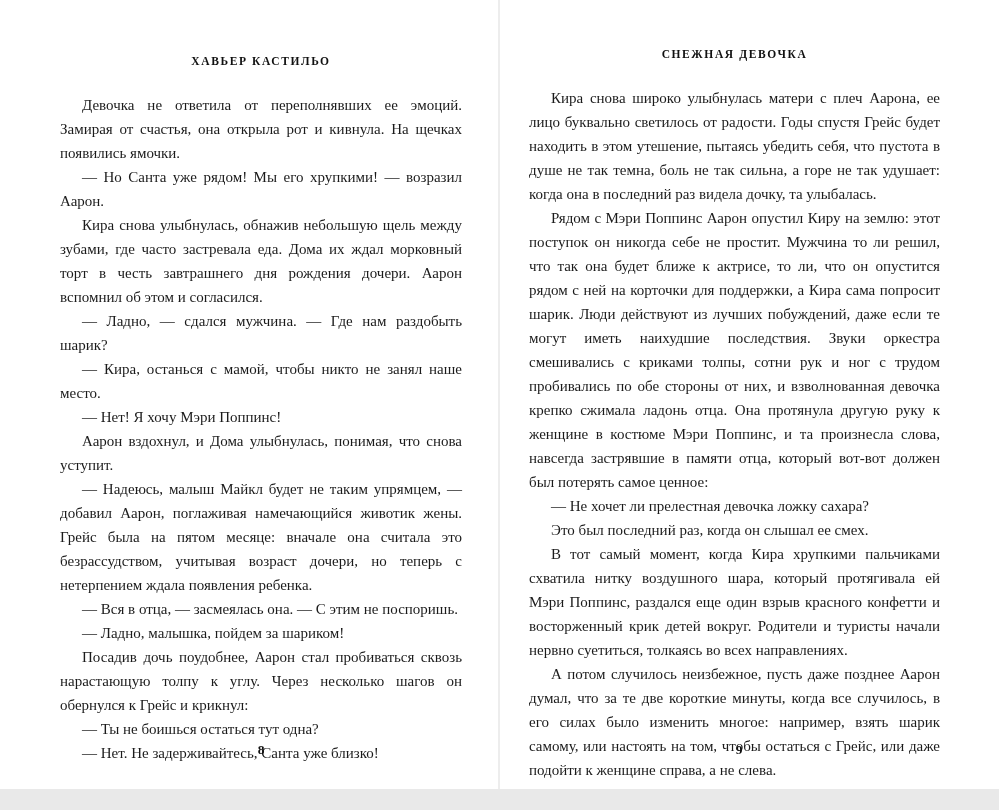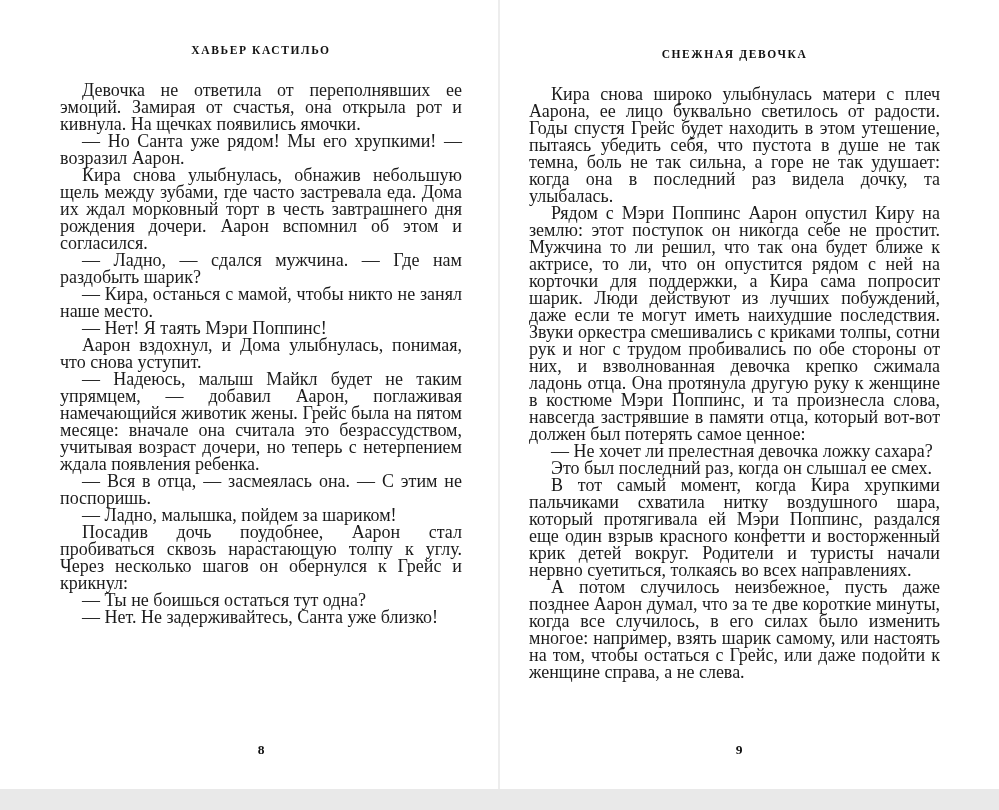--- a/index.html
+++ b/index.html
@@ -21,34 +21,34 @@
     height: 810px;
     position: relative;
     background: #ffffff;
   }
   .page {
     width: 499px;
     height: 810px;
     box-sizing: border-box;
     position: relative;
   }
-  .page.left  { padding: 44px 37px 0 60px; border-radius: 14px; }
+  .page.left  { padding: 55px 37px 0 60px; border-radius: 14px; }
   .page.right { padding: 48px 58px 0 30px; }
 
   .page-header {
     text-align: center;
     font-weight: bold;
     font-size: 11.5px;
     letter-spacing: 1.6px;
     margin-bottom: 26px;
     color: #111;
   }
   .page-body {
-    font-size: 18px;
-    line-height: 17px;
+    font-size: 15px;
+    line-height: 24px;
     text-align: justify;
     hyphens: auto;
     margin-top: 19px;
     -webkit-hyphens: auto;
   }
   .page-body p {
     margin: 0;
     text-indent: 22px;
   }
   .page-number {
@@ -85,21 +85,21 @@
 <div class="spread">
 
   <section class="page left">
     <div class="page-header">ХАВЬЕР КАСТИЛЬО</div>
     <div class="page-body">
         <p>Девочка не ответила от переполнявших ее эмоций. Замирая от счастья, она открыла рот и кивнула. На щечках появились ямочки.</p>
         <p>— Но Санта уже рядом! Мы его хрупкими! — возразил Аарон.</p>
         <p>Кира снова улыбнулась, обнажив небольшую щель между зубами, где часто застревала еда. Дома их ждал морковный торт в честь завтрашнего дня рождения дочери. Аарон вспомнил об этом и согласился.</p>
         <p>— Ладно, — сдался мужчина. — Где нам раздобыть шарик?</p>
         <p>— Кира, останься с мамой, чтобы никто не занял наше место.</p>
-        <p>— Нет! Я таять Мэри Поппинс!</p>
+        <p>— Нет! Я хочу Мэри Поппинс!</p>
         <p>Аарон вздохнул, и Дома улыбнулась, понимая, что снова уступит.</p>
         <p>— Надеюсь, малыш Майкл будет не таким упрямцем, — добавил Аарон, поглаживая намечающийся животик жены. Грейс была на пятом месяце: вначале она считала это безрассудством, учитывая возраст дочери, но теперь с нетерпением ждала появления ребенка.</p>
         <p>— Вся в отца, — засмеялась она. — С этим не поспоришь.</p>
         <p>— Ладно, малышка, пойдем за шариком!</p>
         <p>Посадив дочь поудобнее, Аарон стал пробиваться сквозь нарастающую толпу к углу. Через несколько шагов он обернулся к Грейс и крикнул:</p>
         <p>— Ты не боишься остаться тут одна?</p>
         <p>— Нет. Не задерживайтесь, Санта уже близко!</p>
       </div>
     <div class="page-number">8</div>
   </section>

